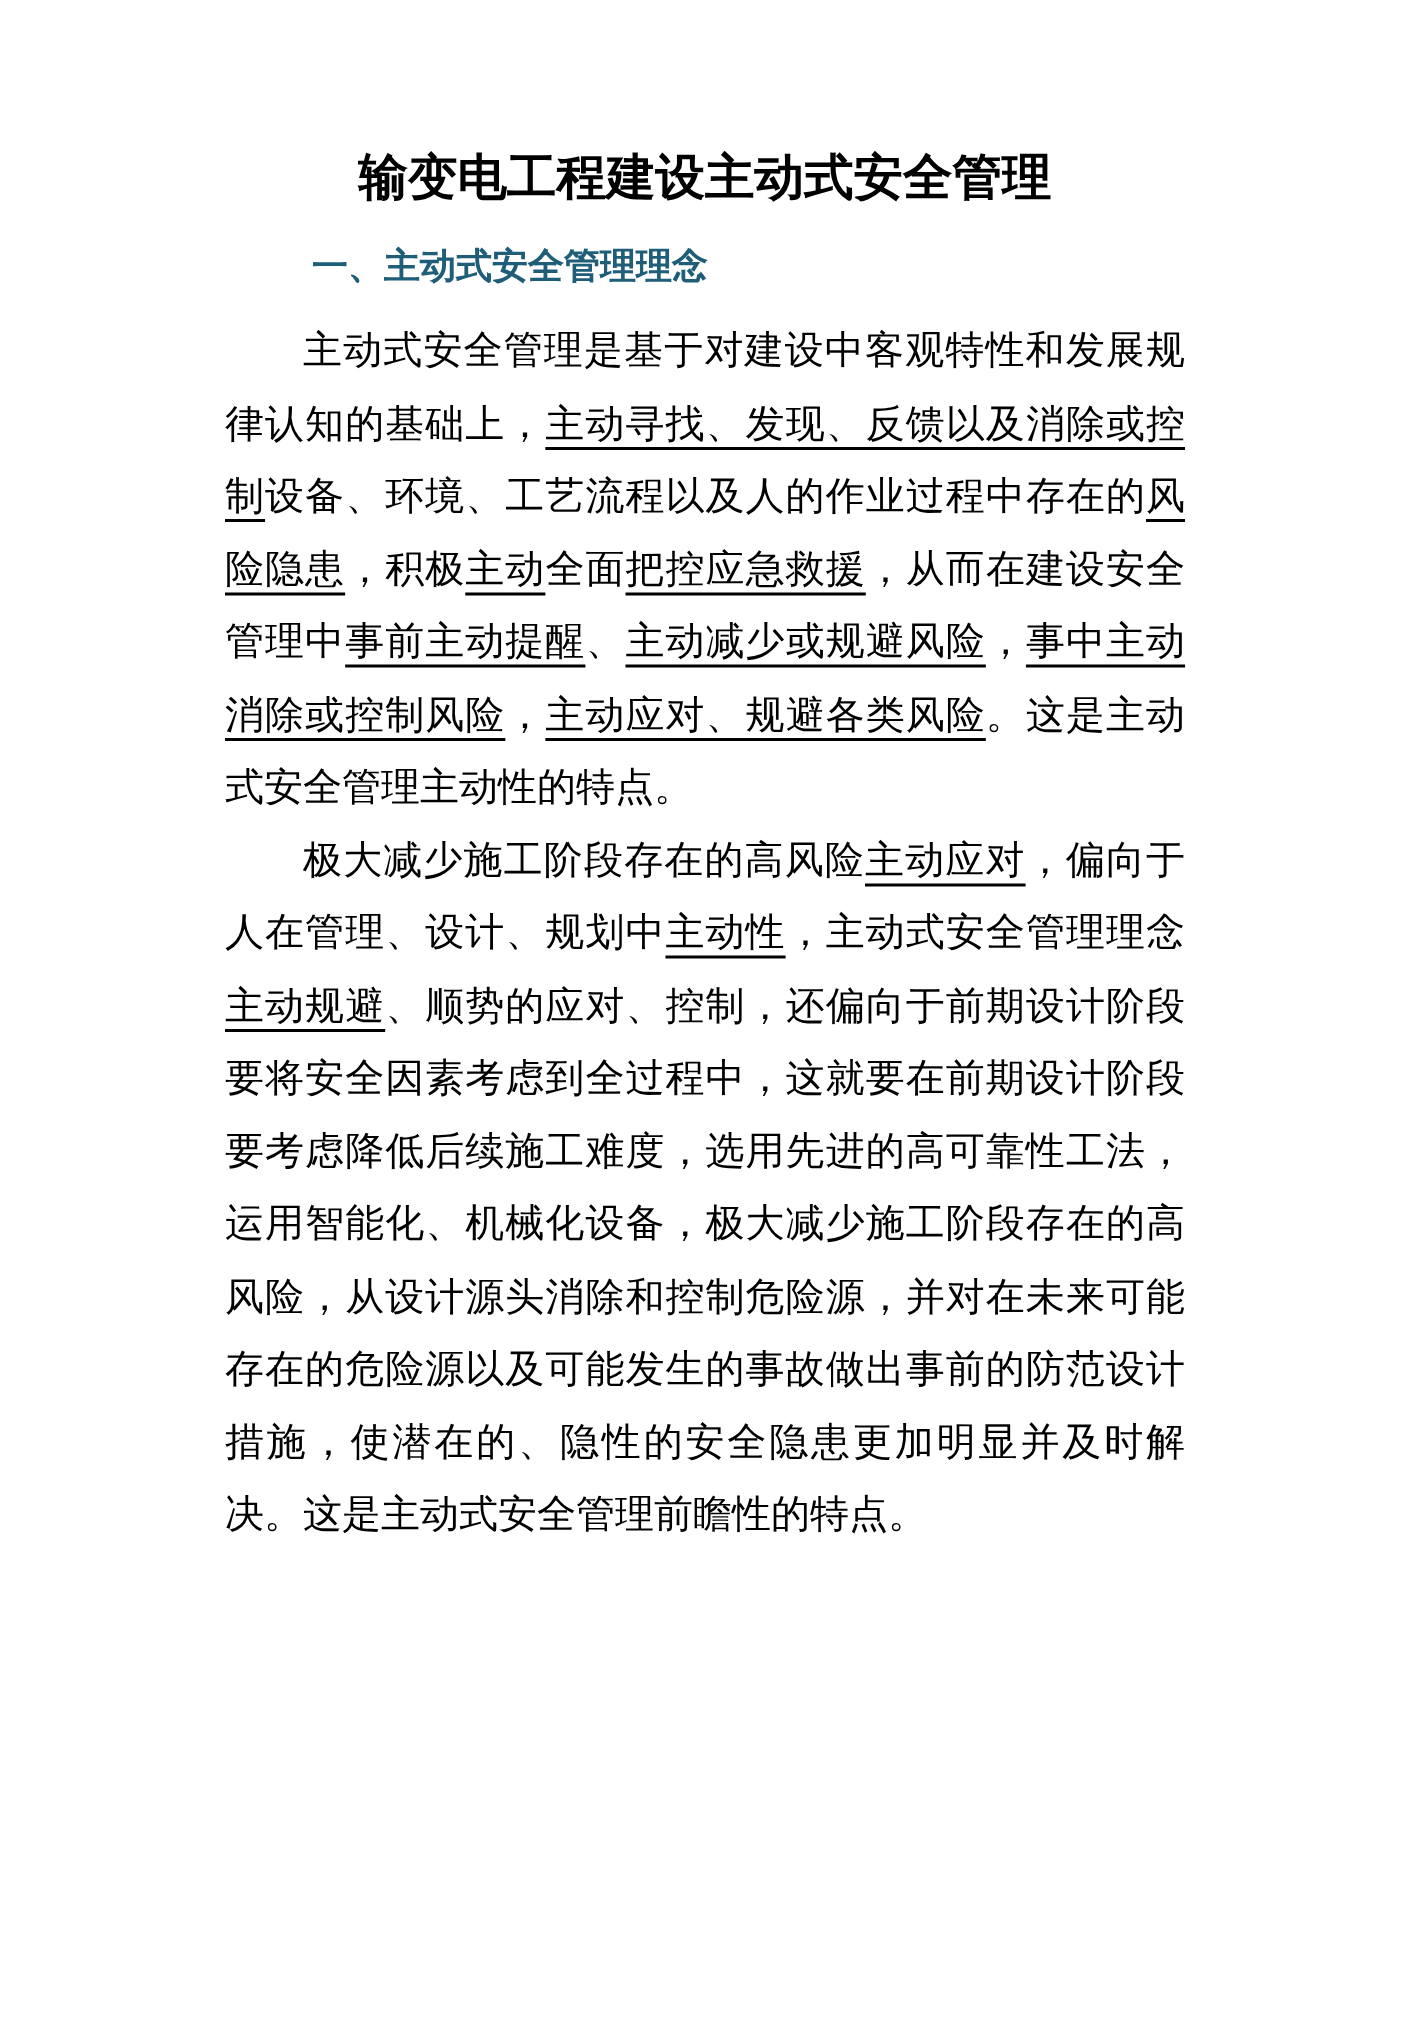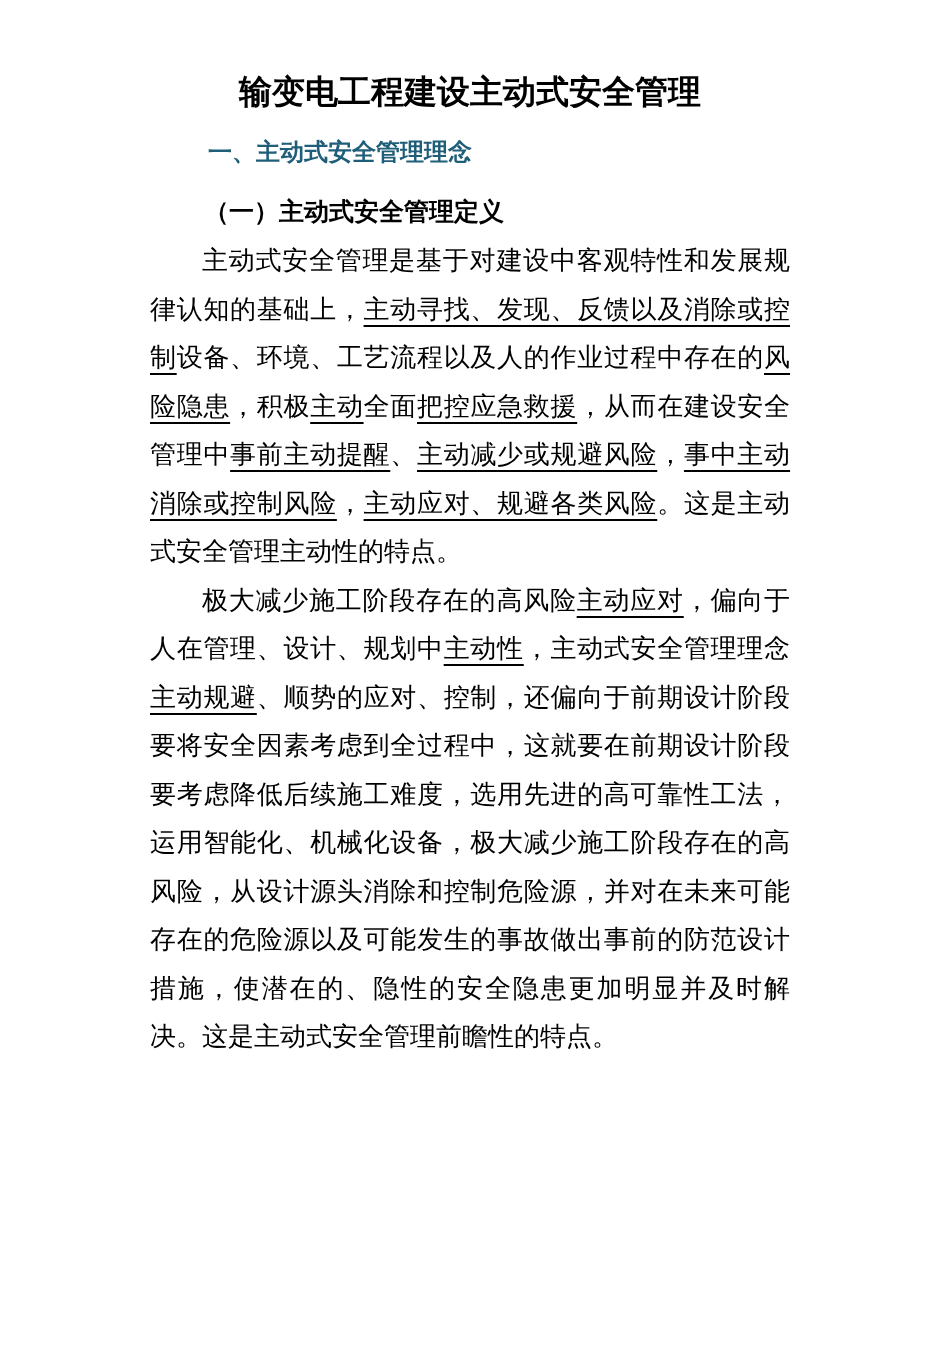--- a/index.html
+++ b/index.html
@@ -13,21 +13,21 @@
     overflow: hidden;
     font-family: "Liberation Serif", "DejaVu Serif", serif;
     color: #111111;
   }
   .page {
     position: relative;
     width: 950px;
     height: 1345px;
     background: #ffffff;
     box-sizing: border-box;
-    padding: 66px 160px 0 150px;
+    padding: 92px 160px 0 150px;
   }
   .doc-title {
     margin: 0;
     width: 640px;
     text-align: center;
     font-family: "DejaVu Sans", "Liberation Sans", sans-serif;
     font-weight: bold;
     font-size: 33px;
     line-height: 51px;
     color: #000000;
@@ -71,19 +71,18 @@
 </head>
 <body>
 
 <div class="page">
   <h1 class="doc-title">
     <span class="title-line">输变电工程建设主动式安全管理</span>
   </h1>
 
   <h2 class="section-heading" style="color: rgb(31, 94, 120);">一、主动式安全管理理念</h2>
 
-  <h3 class="sub-heading">（一）主动式安全管理定义</h3>
 
   <div class="body-text" id="paragraphs">
       <p class="body-para"><span>主动式安全管理是基于对建设中客观特性和发展规律认知的基础上，</span><span class="u">主动寻找、发现、反馈以及消除或控制</span><span>设备、环境、工艺流程以及人的作业过程中存在的</span><span class="u">风险隐患</span><span>，积极</span><span class="u">主动</span><span>全面</span><span class="u">把控应急救援</span><span>，从而在建设安全管理中</span><span class="u">事前主动提醒</span><span>、</span><span class="u">主动减少或规避风险</span><span>，</span><span class="u">事中主动消除或控制风险</span><span>，</span><span class="u">主动应对、规避各类风险</span><span>。这是主动式安全管理主动性的特点。</span></p>
       <p class="body-para"><span>极大减少施工阶段存在的高风险</span><span class="u">主动应对</span><span>，偏向于人在管理、设计、规划中</span><span class="u">主动性</span><span>，主动式安全管理理念</span><span class="u">主动规避</span><span>、顺势的应对、控制，还偏向于前期设计阶段要将安全因素考虑到全过程中，这就要在前期设计阶段要考虑降低后续施工难度，选用先进的高可靠性工法，运用智能化、机械化设备，极大减少施工阶段存在的高风险，从设计源头消除和控制危险源，并对在未来可能存在的危险源以及可能发生的事故做出事前的防范设计措施，使潜在的、隐性的安全隐患更加明显并及时解决。这是主动式安全管理前瞻性的特点。</span></p>
     </div>
 </div>
 
 </body></html>

